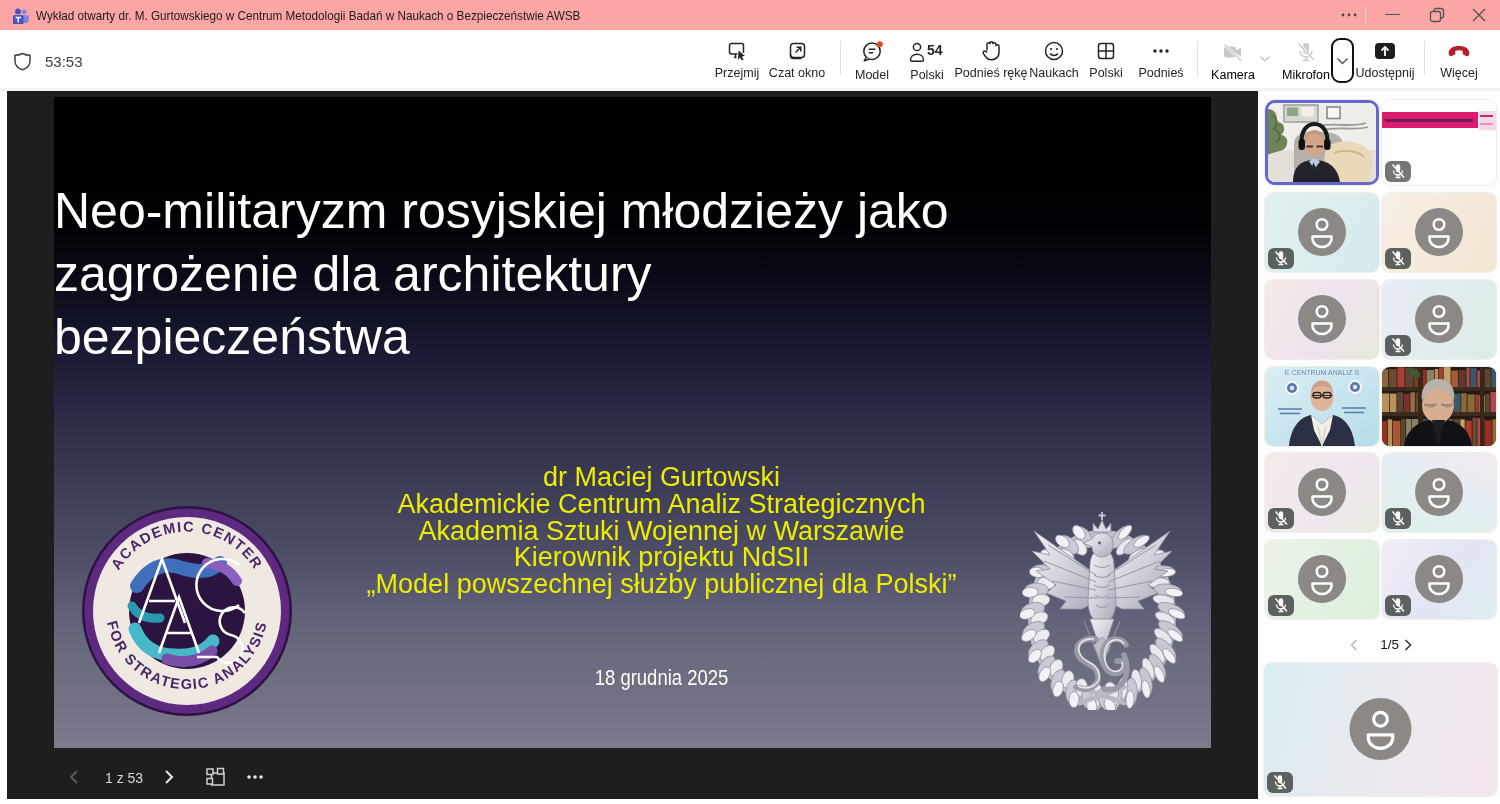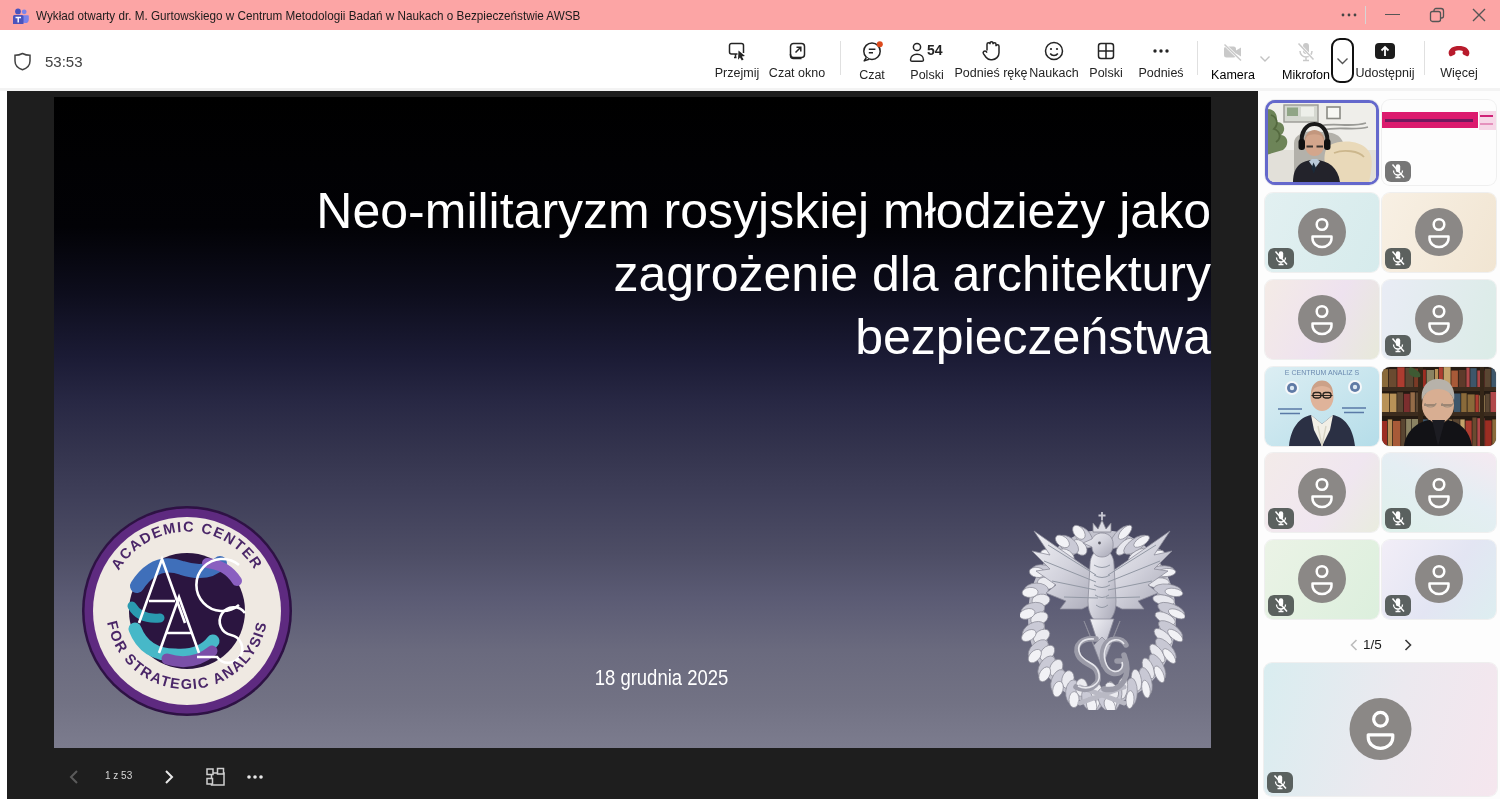--- a/index.html
+++ b/index.html
@@ -10,25 +10,25 @@
 #toolbar{position:absolute;left:0;top:30px;width:1452px;height:58px;background:#fff}
 #belowbar{position:absolute;left:0;top:88px;width:1500px;height:3px;background:#f3f3f3}
 .tbtn{position:absolute;top:10px;text-align:center;color:#242424;font-size:12.5px}
 .tbtn .lbl{display:block;margin-top:1px}
 .tbtn.dis{color:#000000}
 .vsep{position:absolute;top:11px;width:1px;height:34px;background:#e0e0e0}
 
 #stage{position:absolute;left:7px;top:91px;width:1251px;height:708px;background:#1e1e1e}
 #slide{position:absolute;left:47px;top:6px;width:1157px;height:651px;
 background:linear-gradient(180deg,#000 0%,#020206 20%,#0d0d1c 30%,#1b1b35 40%,#282844 47%,#35354f 55%,#40405a 62%,#4d4d65 70%,#5b5b74 77%,#6a6a7e 85%,#727284 93%,#7c7c8e 100%)}
-#slidetitle{position:absolute;left:0;top:83px;width:1157px;text-align:right;color:#fff;font-size:50px;line-height:63px}
+#slidetitle{position:absolute;left:0;top:83px;width:1157px;text-align:left;color:#fff;font-size:50px;line-height:63px}
 #yellowblock{position:absolute;left:29px;top:367px;width:1157px;text-align:center;color:#eded00;font-size:27px;line-height:26.75px}
 #dateline{position:absolute;left:29px;top:568px;width:1157px;text-align:center;color:#fff;font-size:22px;transform:scaleX(.84)}
 
-.snav{position:absolute;color:#d6d6d6;font-size:10px}
+.snav{position:absolute;color:#d6d6d6;font-size:14px}
 
 #sidebar{position:absolute;left:1258px;top:91px;width:242px;height:708px;background:#fdfdfd}
 .tile{position:absolute;border-radius:8px;overflow:hidden;box-shadow:0 0 0 1px rgba(0,0,0,0.055)}
 .badge{position:absolute;left:3px;bottom:3px;width:26px;height:21px;border-radius:6px;background:rgba(80,86,84,.93)}
 </style></head><body>
 
 <div id="titlebar">
   <svg class="abs" style="left:12px;top:7px" width="17" height="17" viewBox="0 0 17 17">
     <circle cx="12.2" cy="4.8" r="2.4" fill="#7b83eb"></circle>
     <path d="M9.5 8.2 H16 a.8.8 0 0 1 .8.8 v3.4 a3.6 3.6 0 0 1 -3.6 3.6 h-.3 a3.4 3.4 0 0 1 -3.4-3.4 z" fill="#7b83eb"></path>
@@ -78,21 +78,21 @@
   </div>
   <div class="vsep" style="left:840px"></div>
 
   <div class="tbtn" style="left:846px;width:52px">
     <svg width="24" height="24" viewBox="0 0 24 24" fill="none" stroke="#242424" stroke-width="1.5">
       <circle cx="12" cy="11.2" r="8.2"></circle>
       <path d="M6.4 17.3 L4.2 20.9 L9 19.3" fill="#fff" stroke-linejoin="round"></path>
       <path d="M8.8 9.3 h6.6 M8.8 12.8 h4.2"></path>
       <circle cx="19.8" cy="4.2" r="3" fill="#dd4a1d" stroke="none"></circle>
     </svg>
-    <span class="lbl">Czat</span>
+    <span class="lbl">Model</span>
   </div>
 
   <div class="tbtn" style="left:901px;width:52px">
     <svg width="40" height="24" viewBox="0 0 40 24" fill="none" stroke="#242424" stroke-width="1.5">
       <circle cx="10" cy="7" r="3.6"></circle>
       <path d="M3.5 20 c0-3.5 2.8-5.8 6.5-5.8 s6.5 2.3 6.5 5.8 a1.5 1.5 0 0 1 -1.5 1.3 h-10 a1.5 1.5 0 0 1 -1.5 -1.3 z"></path>
       <text x="20" y="15" font-size="14" font-weight="700" fill="#242424" stroke="none" font-family="Liberation Sans">54</text>
     </svg>
     <span class="lbl">Polski</span>
   </div>
@@ -174,20 +174,21 @@
       <path d="M2.6 13.2 C2.6 8.6 7.2 6 13 6 C18.8 6 23.4 8.6 23.4 13.2 L22.9 15 C22.6 16.1 21.4 16.6 20.4 16.1 L17.6 14.7 C16.8 14.3 16.4 13.4 16.6 12.5 L16.9 10.9 C14.3 10 11.7 10 9.1 10.9 L9.4 12.5 C9.6 13.4 9.2 14.3 8.4 14.7 L5.6 16.1 C4.6 16.6 3.4 16.1 3.1 15 Z" fill="#b81b2c"></path>
     </svg>
     <span class="lbl">Więcej</span>
   </div>
 </div>
 <div id="belowbar"></div>
 
 <div id="stage">
   <div id="slide">
     <div id="slidetitle">Neo-militaryzm rosyjskiej młodzieży jako<br>zagrożenie dla architektury<br>bezpieczeństwa</div>
+    <div id="yellowblock">dr Maciej Gurtowski<br>Akademickie Centrum Analiz Strategicznych<br>Akademia Sztuki Wojennej w Warszawie<br>Kierownik projektu NdSII<br>„Model powszechnej służby publicznej dla Polski”</div>
     <div id="dateline">18 grudnia 2025</div>
 
     <svg class="abs" style="left:27px;top:408px" width="212" height="212" viewBox="-106 -106 212 212">
       <circle r="105" fill="#2e1244"></circle>
       <circle r="102.5" fill="#5e2a80"></circle>
       <circle r="94" fill="#efe9e2"></circle>
       <circle r="58" fill="#2b1540"></circle>
       <g>
         <path d="M-50 -25 q18 -28 45 -18 q25 8 38 -5" stroke="#3f6fba" stroke-width="14" fill="none" stroke-linecap="round"></path>
         <path d="M-52 18 q10 26 40 26 q26 2 38 -14" stroke="#47b8c8" stroke-width="13" fill="none" stroke-linecap="round"></path>
@@ -592,21 +593,21 @@
       <div class="badge"><svg width="26" height="21" viewBox="0 0 26 21" fill="none" stroke="#fff" stroke-width="1.3">
           <rect x="10.8" y="3.2" width="4.4" height="8" rx="2.2" fill="#fff" stroke="none"></rect>
           <path d="M8.5 9.5 a4.5 4.5 0 0 0 9 0 M13 14 v2.5 M10.5 16.5 h5"></path>
           <path d="M7.5 3.5 L19 16.5" stroke-width="1.5"></path>
         </svg></div>
     </div>
 
   <svg class="abs" style="left:90px;top:547px" width="12" height="14" viewBox="0 0 12 14" fill="none" stroke="#bcbcbc" stroke-width="1.6">
       <path d="M8.5 2 L3.5 7 l5 5"></path>
     </svg>
-  <div class="abs" style="left:105px;top:546px;width:36px;text-align:left;font-size:13.5px;color:#1b1b1b">1/5</div>
+  <div class="abs" style="left:105px;top:546px;width:36px;text-align:right;font-size:13.5px;color:#1b1b1b">1/5</div>
   <svg class="abs" style="left:144px;top:547px" width="12" height="14" viewBox="0 0 12 14" fill="none" stroke="#3a3a3a" stroke-width="1.6">
       <path d="M3.5 2 L8.5 7 l-5 5"></path>
     </svg>
 
   <div class="tile av big" style="left:6px;top:572px;width:233px;height:133px;background:linear-gradient(105deg,#d9edf0,#ece9ef 55%,#f5e6ee)">
       <svg width="233" height="133" style="display: block;">
         <circle cx="116.5" cy="66" r="31" fill="#8b8886"></circle>
         <g transform="translate(116.5,66) scale(1.2916666666666667)" fill="none" stroke="#fff" stroke-width="2.5">
           <circle cx="0" cy="-7.5" r="5.3"></circle>
           <path d="M-9.5 4.5 h19 v2 a9.5 8.5 0 0 1 -19 0 z" stroke-linejoin="round"></path>

